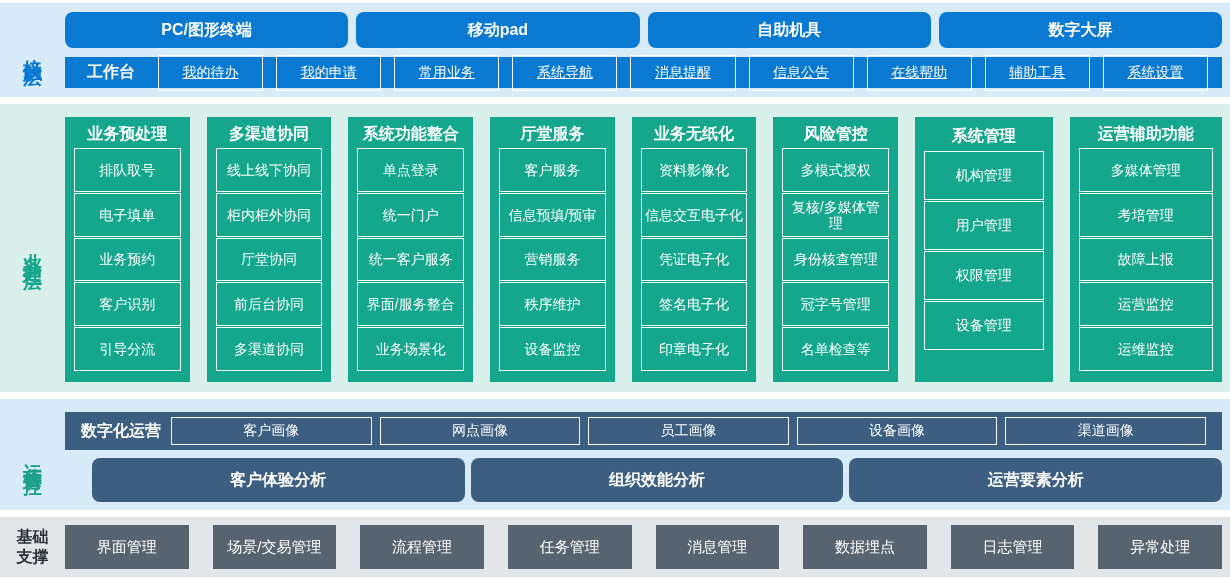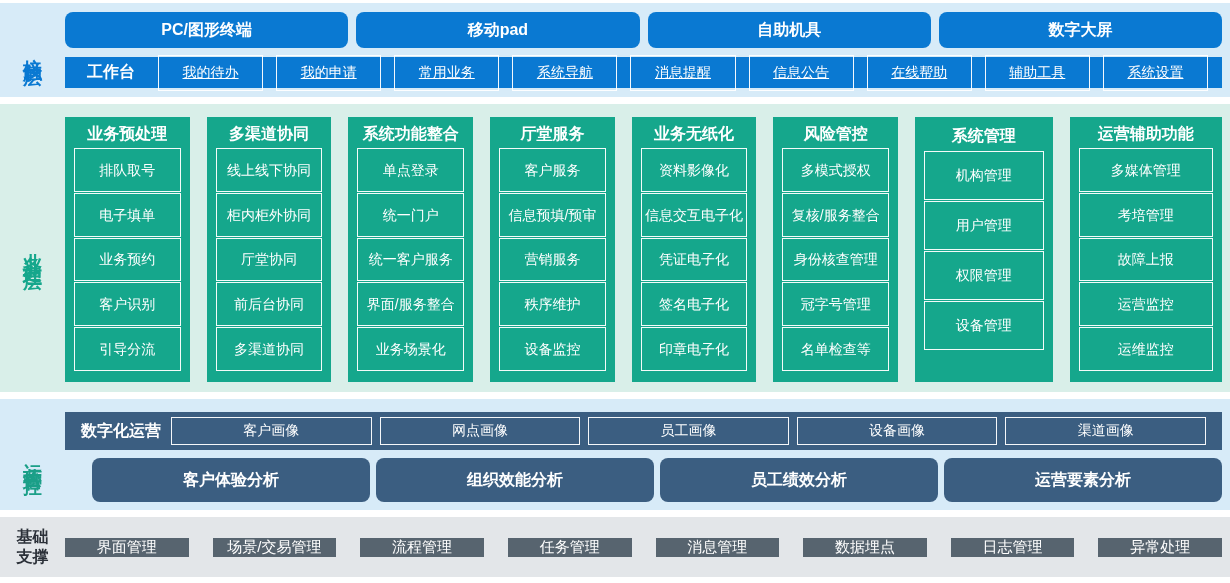--- a/index.html
+++ b/index.html
@@ -77,21 +77,21 @@
   .analysis-btn {
     flex: 1; background: var(--navy, #3b5e81); border-radius: 8px;
     color: #fff; font-weight: bold; font-size: 16px;
     display: flex; align-items: center; justify-content: center;
   }
 
   
   .band-base { background: var(--lightgray, #e3e6e9); height: 60px; padding: 8px 8px 8px 0; margin-bottom: 0; }
   .band-base .band-label { color: var(--dark, #2b3038); font-size: 16px; }
   .base-label-text { width: 40px; text-align: center; word-break: break-all; line-height: 1.25; }
-  .base-row { flex: 1; display: flex; flex-direction: row; gap: 24px; align-items: center; }
+  .base-row { flex: 1; display: flex; flex-direction: row; gap: 24px; }
   .base-btn {
     flex: 1; background: var(--gray, #57646f);
     color: #fff; font-size: 15px;
     display: flex; align-items: center; justify-content: center; white-space: nowrap;
   }
 </style>
 </head>
 <body>
 
 <div class="page">
@@ -160,21 +160,21 @@
           <div class="biz-col-title">业务无纸化</div>
           <div class="biz-box">资料影像化</div>
           <div class="biz-box">信息交互电子化</div>
           <div class="biz-box">凭证电子化</div>
           <div class="biz-box">签名电子化</div>
           <div class="biz-box">印章电子化</div>
         </div>
         <div class="biz-col">
           <div class="biz-col-title">风险管控</div>
           <div class="biz-box">多模式授权</div>
-          <div class="biz-box">复核/服务整合</div>
+          <div class="biz-box">复核/多媒体管理</div>
           <div class="biz-box">身份核查管理</div>
           <div class="biz-box">冠字号管理</div>
           <div class="biz-box">名单检查等</div>
         </div>
         <div class="biz-col">
           <div class="biz-col-title">系统管理</div>
           <div class="biz-box">机构管理</div>
           <div class="biz-box">用户管理</div>
           <div class="biz-box">权限管理</div>
           <div class="biz-box">设备管理</div>
@@ -198,21 +198,20 @@
 
       <div class="portrait-btn">客户画像</div>
           <div class="portrait-btn">网点画像</div>
           <div class="portrait-btn">员工画像</div>
           <div class="portrait-btn">设备画像</div>
           <div class="portrait-btn">渠道画像</div>
         </div>
       <div class="analysis-row">
           <div class="analysis-btn">客户体验分析</div>
           <div class="analysis-btn">组织效能分析</div>
-          <div class="analysis-btn">员工绩效分析</div>
           <div class="analysis-btn">运营要素分析</div>
         </div>
     </div>
   </section>
 
   <section class="band band-base">
     <div class="band-label">
       <span class="base-label-text">基础支撑</span>
     </div>
     <div class="base-row">

